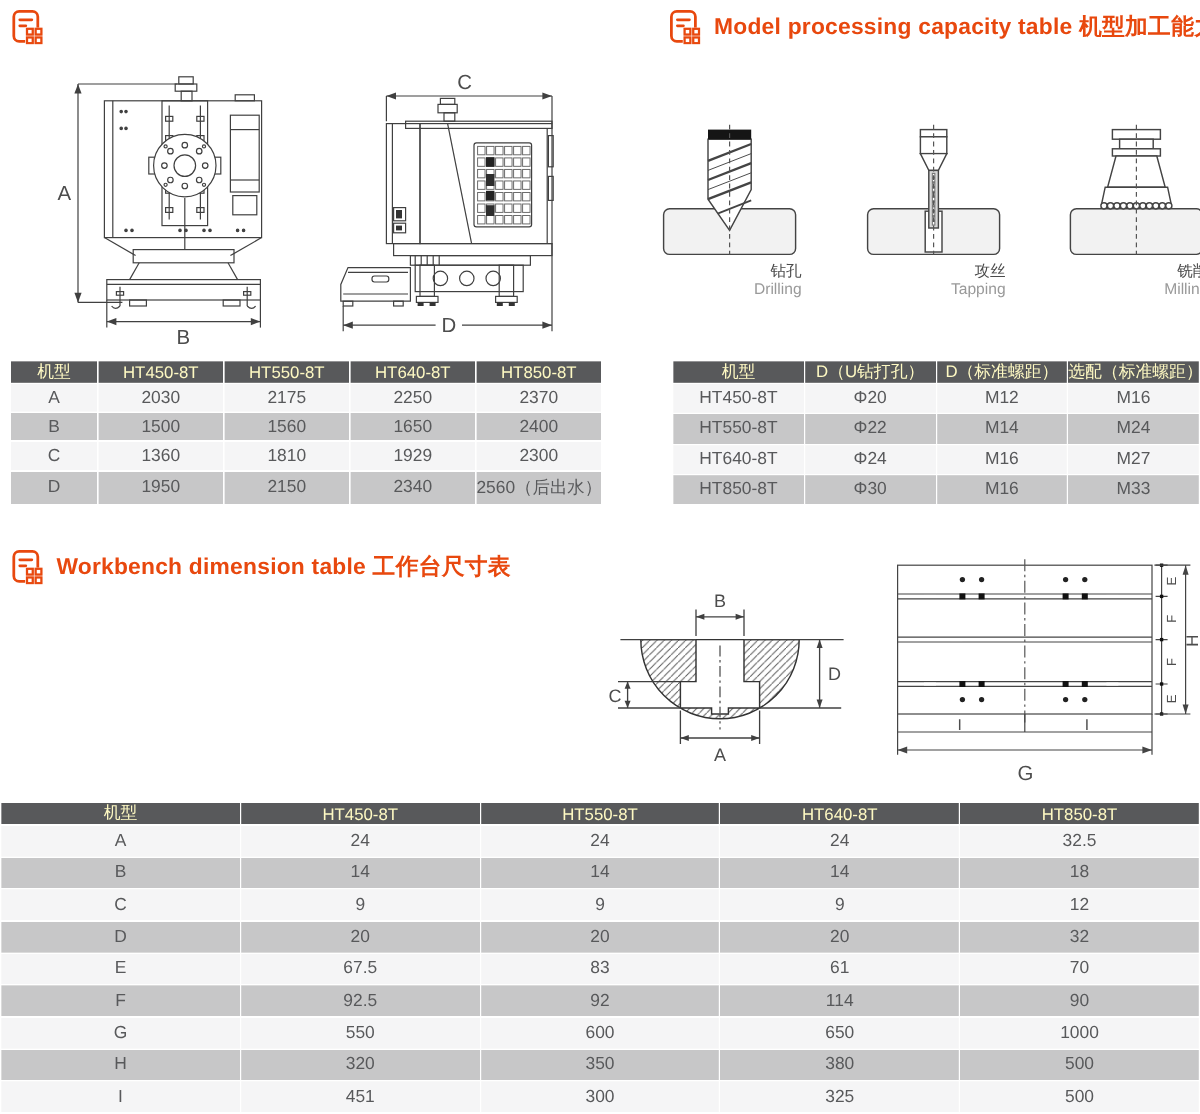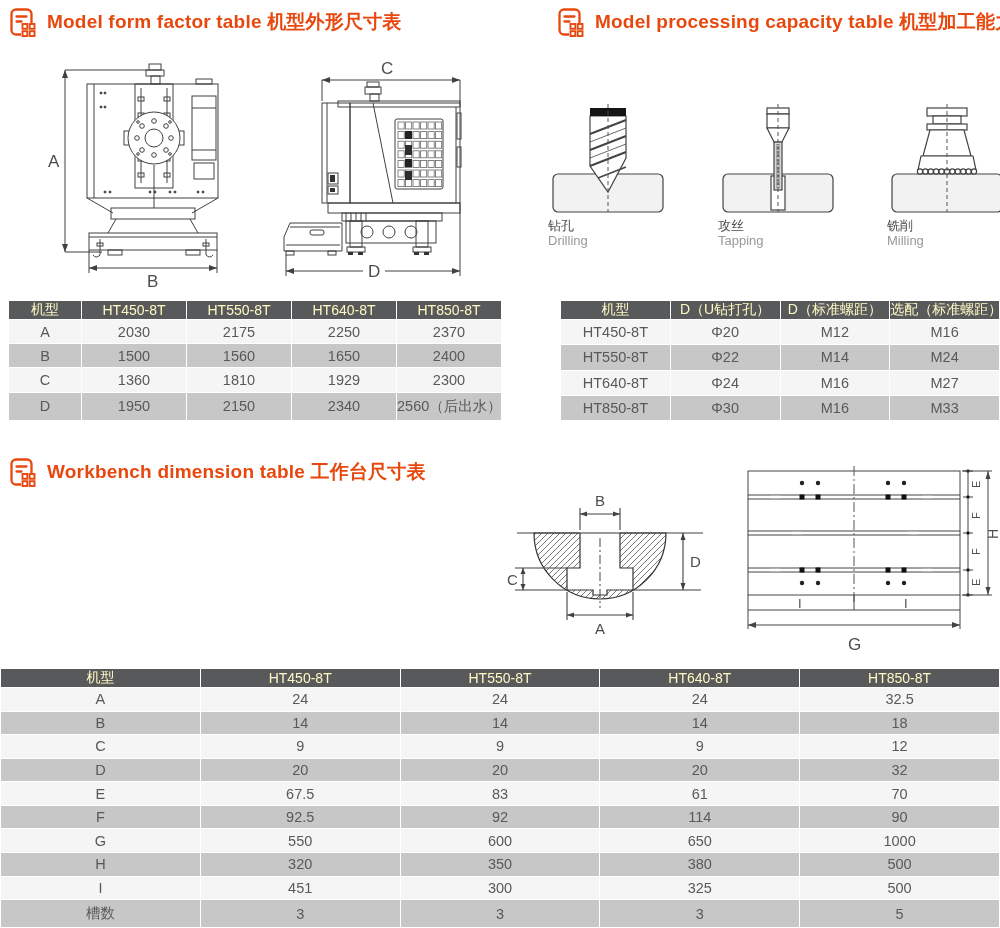--- a/index.html
+++ b/index.html
@@ -16,21 +16,21 @@
   th,td{border:1px solid #fff;text-align:center;padding:0;overflow:hidden;white-space:nowrap;}
   tbody tr:nth-child(odd) td{background:var(--rowL);}
   tbody tr:nth-child(even) td{background:var(--rowD);}
 
   #form-table{left:8px;top:300px;width:494px;height:121px;}
   #form-table th:first-child{width:72px;}
   #capacity-table{left:560px;top:300px;width:440px;height:121px;}
   #workbench-table{left:0;top:668px;width:1000px;height:260px;}
 
   .fig{position:absolute;}
-  .toollabel{position:absolute;text-align:left;width:120px;}
+  .toollabel{position:absolute;text-align:right;width:120px;}
   .toollabel .zh{font-size:13px;color:#4a4a4a;line-height:16px;}
   .toollabel .en{font-size:13px;color:#999;line-height:14px;}
 
   svg text{font-family:"Liberation Sans",sans-serif;fill:var(--dim);}
 </style>
 </head>
 <body>
 
 <div id="page">
 
@@ -38,21 +38,20 @@
     <svg width="30" height="30" viewBox="0 0 30 30">
       <rect x="3.5" y="2.5" width="20" height="25" rx="4.5" fill="none" stroke="#e8480e" stroke-width="2.3"></rect>
       <line x1="8.5" y1="9.5" x2="18.5" y2="9.5" stroke="#e8480e" stroke-width="2.3" stroke-linecap="round"></line>
       <line x1="8.5" y1="14.5" x2="13.5" y2="14.5" stroke="#e8480e" stroke-width="2.3" stroke-linecap="round"></line>
       <rect x="13" y="16" width="15" height="13" fill="#fff"></rect>
       <rect x="14.5" y="17" width="4.8" height="4.8" fill="none" stroke="#e8480e" stroke-width="1.9"></rect>
       <rect x="21.7" y="17" width="4.8" height="4.8" fill="none" stroke="#e8480e" stroke-width="1.9"></rect>
       <rect x="14.5" y="24.2" width="4.8" height="4.8" fill="none" stroke="#e8480e" stroke-width="1.9"></rect>
       <rect x="21.7" y="24.2" width="4.8" height="4.8" fill="none" stroke="#e8480e" stroke-width="1.9"></rect>
     </svg>
-    <span class="txt">Model form factor table 机型外形尺寸表</span>
   </div>
 
   <div class="heading" style="left:556px;top:7px;">
     <svg width="30" height="30" viewBox="0 0 30 30">
       <rect x="3.5" y="2.5" width="20" height="25" rx="4.5" fill="none" stroke="#e8480e" stroke-width="2.3"></rect>
       <line x1="8.5" y1="9.5" x2="18.5" y2="9.5" stroke="#e8480e" stroke-width="2.3" stroke-linecap="round"></line>
       <line x1="8.5" y1="14.5" x2="13.5" y2="14.5" stroke="#e8480e" stroke-width="2.3" stroke-linecap="round"></line>
       <rect x="13" y="16" width="15" height="13" fill="#fff"></rect>
       <rect x="14.5" y="17" width="4.8" height="4.8" fill="none" stroke="#e8480e" stroke-width="1.9"></rect>
       <rect x="21.7" y="17" width="4.8" height="4.8" fill="none" stroke="#e8480e" stroke-width="1.9"></rect>
@@ -487,27 +486,20 @@
           <td>380</td>
           <td>500</td>
         </tr>
         <tr>
           <td>I</td>
           <td>451</td>
           <td>300</td>
           <td>325</td>
           <td>500</td>
         </tr>
-        <tr>
-          <td>槽数</td>
-          <td>3</td>
-          <td>3</td>
-          <td>3</td>
-          <td>5</td>
-        </tr>
       </tbody>
   </table>
 
   <svg class="fig" style="left:505px;top:468px;" width="215" height="172" viewBox="0 0 215 172" fill="none" stroke="#404040" stroke-width="1.1">
     <defs>
       <pattern id="hatch" width="6" height="6" patternUnits="userSpaceOnUse">
         <path d="M0,6 L6,0" stroke="#555" stroke-width="0.8"></path>
       </pattern>
     </defs>
     <path fill-rule="evenodd" fill="url(#hatch)" stroke="#333" stroke-width="1.2" d="M29,65 A66,66 0 0 0 161,65 Z

